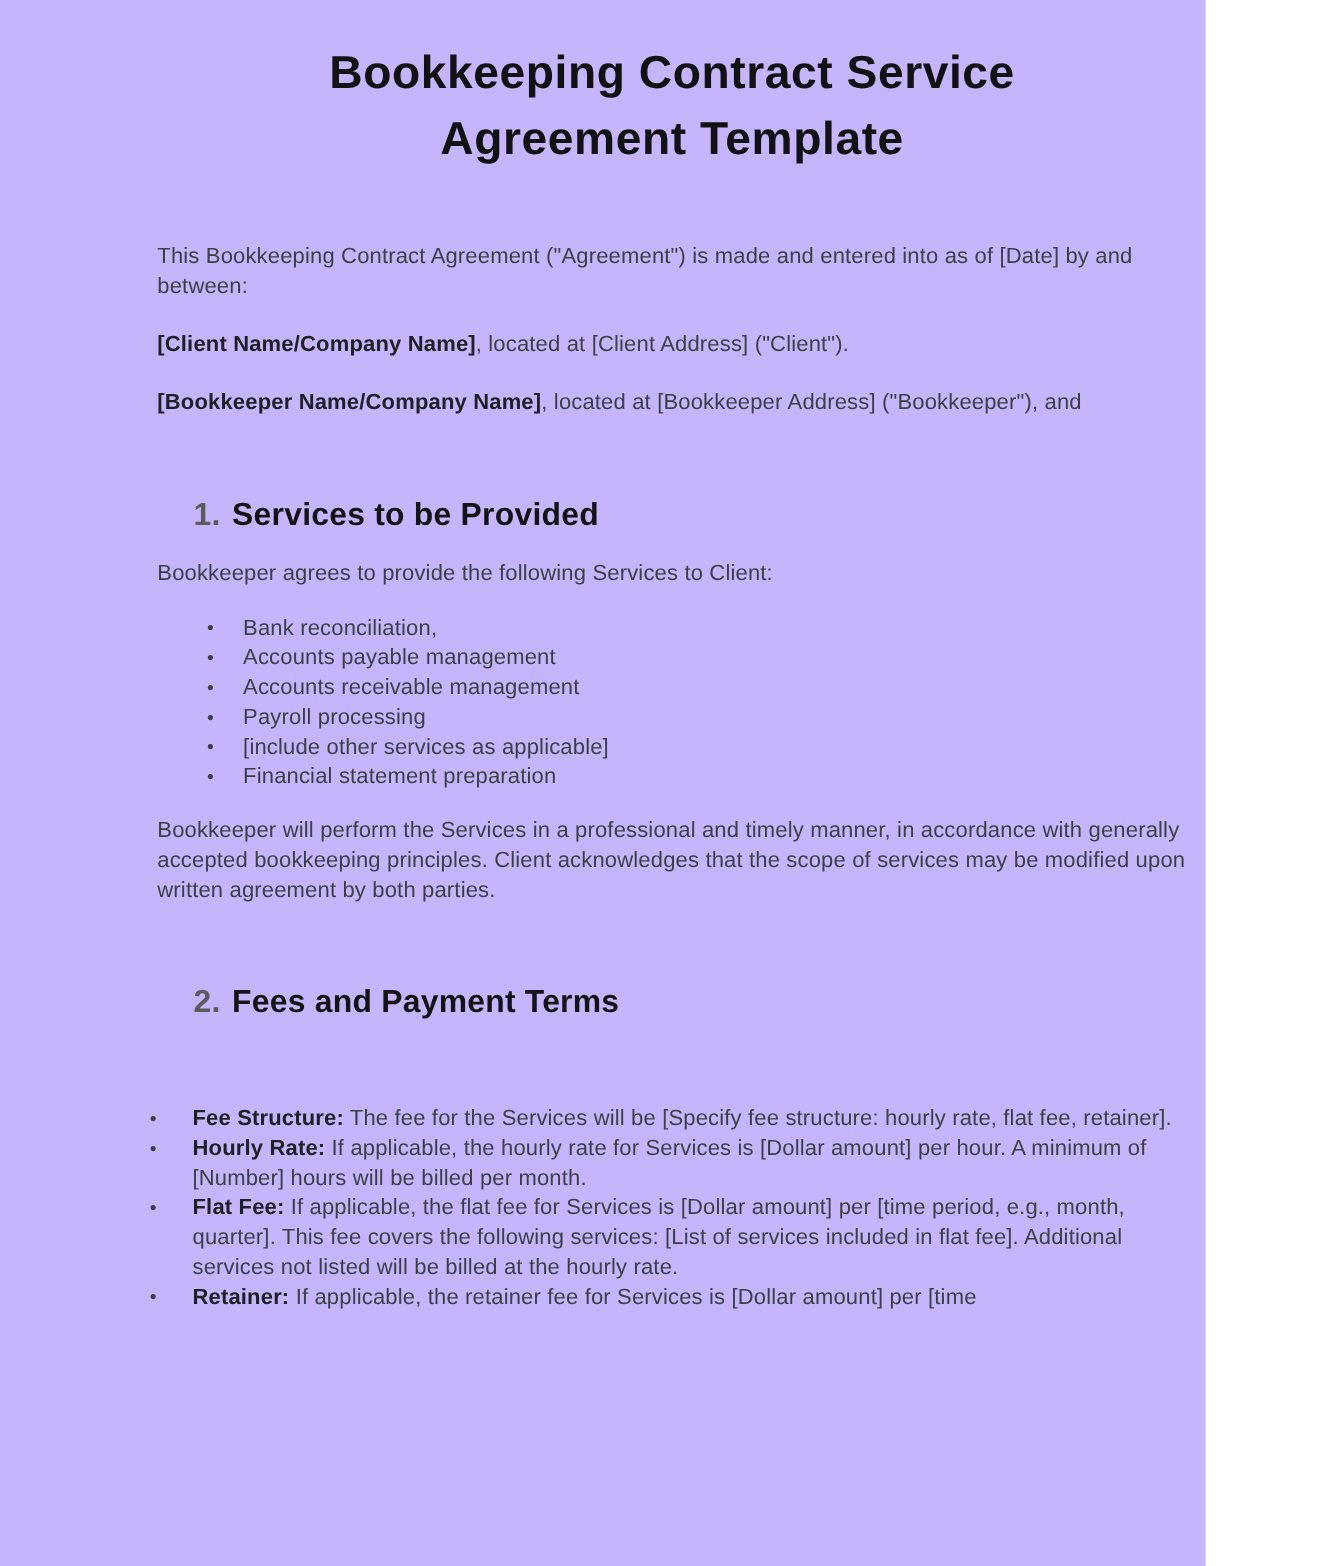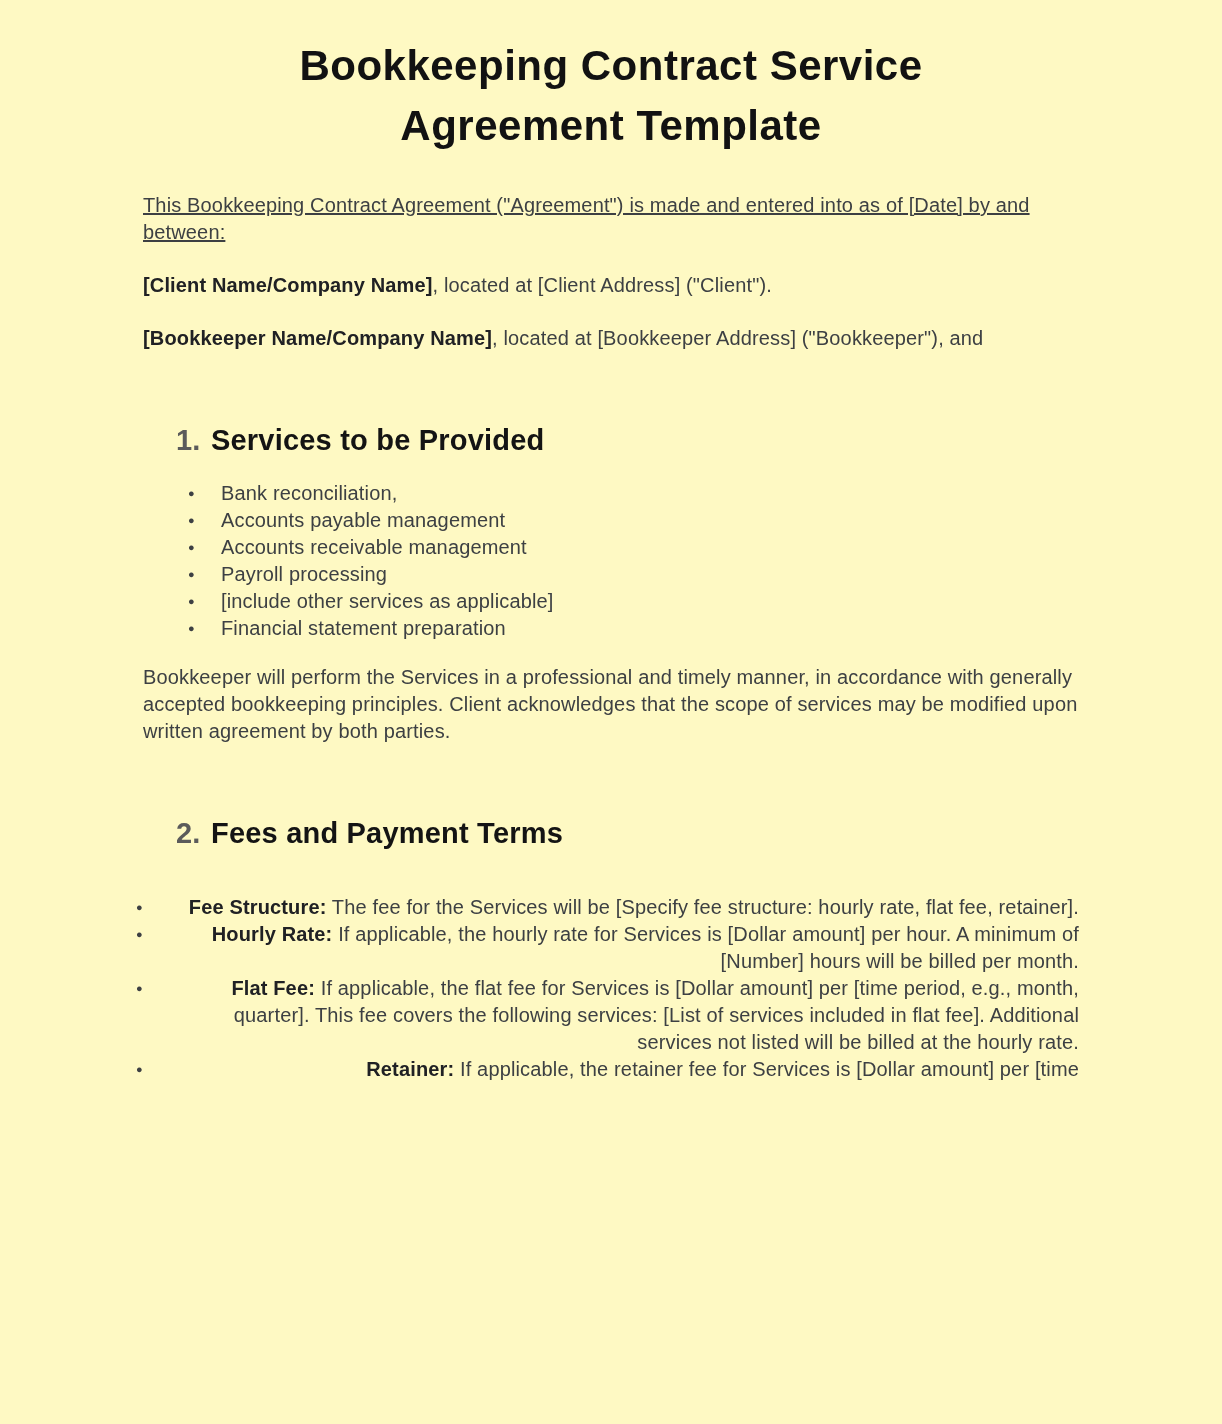--- a/index.html
+++ b/index.html
@@ -1,21 +1,21 @@
 <!DOCTYPE html>
 <html><head>
 <meta charset="utf-8">
 <style>
   * { box-sizing: border-box; }
   html, body { margin: 0; padding: 0; background: #ffffff; }
   .page {
     position: relative;
-    width: 1222px;
+    width: 1096px;
     height: 1424px;
-    background: #fef9c3;
+    background: #c4b5fd;
     overflow: hidden;
     font-family: "Liberation Sans", "DejaVu Sans", sans-serif;
     color: #3d4043;
   }
   .content {
     width: 936px;
     margin-left: 143px;
     padding-top: 36px;
     font-size: 20px;
     line-height: 27px;
@@ -25,39 +25,39 @@
     margin: 0;
     font-size: 42px;
     line-height: 60px;
     font-weight: 700;
     letter-spacing: 0.5px;
     text-align: center;
     color: #121212;
   }
   h1.title span { display: block; }
   p { margin: 0; }
-  .p-intro { margin-top: 36px; text-decoration: underline; }
+  .p-intro { margin-top: 64px; }
   .p-party { margin-top: 26px; }
   b.party-name, b.fee-label { color: #202124; }
   h2.sec {
     position: relative;
     margin: 72px 0 0 0;
     padding-left: 33px;
     font-size: 29px;
     line-height: 33px;
     font-weight: 700;
     letter-spacing: 0.2px;
   }
   h2.sec .num { display: inline-block; min-width: 35px; color: #5b5b5b; }
   h2.sec .txt { color: #141414; }
   .p-lead { margin-top: 23px; }
   .p-pre { margin-top: 27px; }
   ul { margin: 0; padding: 0; list-style: none; }
   ul.services { margin-top: 23px; padding-left: 78px; }
-  ul.fees { margin-top: 44px; padding-left: 32px; text-align: right; }
+  ul.fees { margin-top: 76px; padding-left: 32px; }
   li { position: relative; }
   li::before {
     content: "\25CF";
     position: absolute;
     top: 0;
     font-size: 11px;
     line-height: 27px;
     color: #3d4043;
   }
   ul.services li::before { left: -33px; }
@@ -78,20 +78,21 @@
     <p class="p-intro">This Bookkeeping Contract Agreement ("Agreement") is made and entered into as of [Date] by and between:</p>
 
     <p class="p-party"><b class="party-name">[Client Name/Company Name]</b><span>, located at [Client Address] ("Client").</span></p>
 
     <p class="p-party"><b class="party-name">[Bookkeeper Name/Company Name]</b><span>, located at [Bookkeeper Address] ("Bookkeeper"), and</span></p>
 
     <h2 class="sec">
       <span class="num">1.</span><span class="txt">Services to be Provided</span>
     </h2>
 
+    <p class="p-lead">Bookkeeper agrees to provide the following Services to Client:</p>
 
 
     <ul class="services">
       <li>Bank reconciliation,</li>
       <li>Accounts payable management</li>
       <li>Accounts receivable management</li>
       <li>Payroll processing</li>
       <li>[include other services as applicable]</li>
       <li>Financial statement preparation</li>
     </ul>

